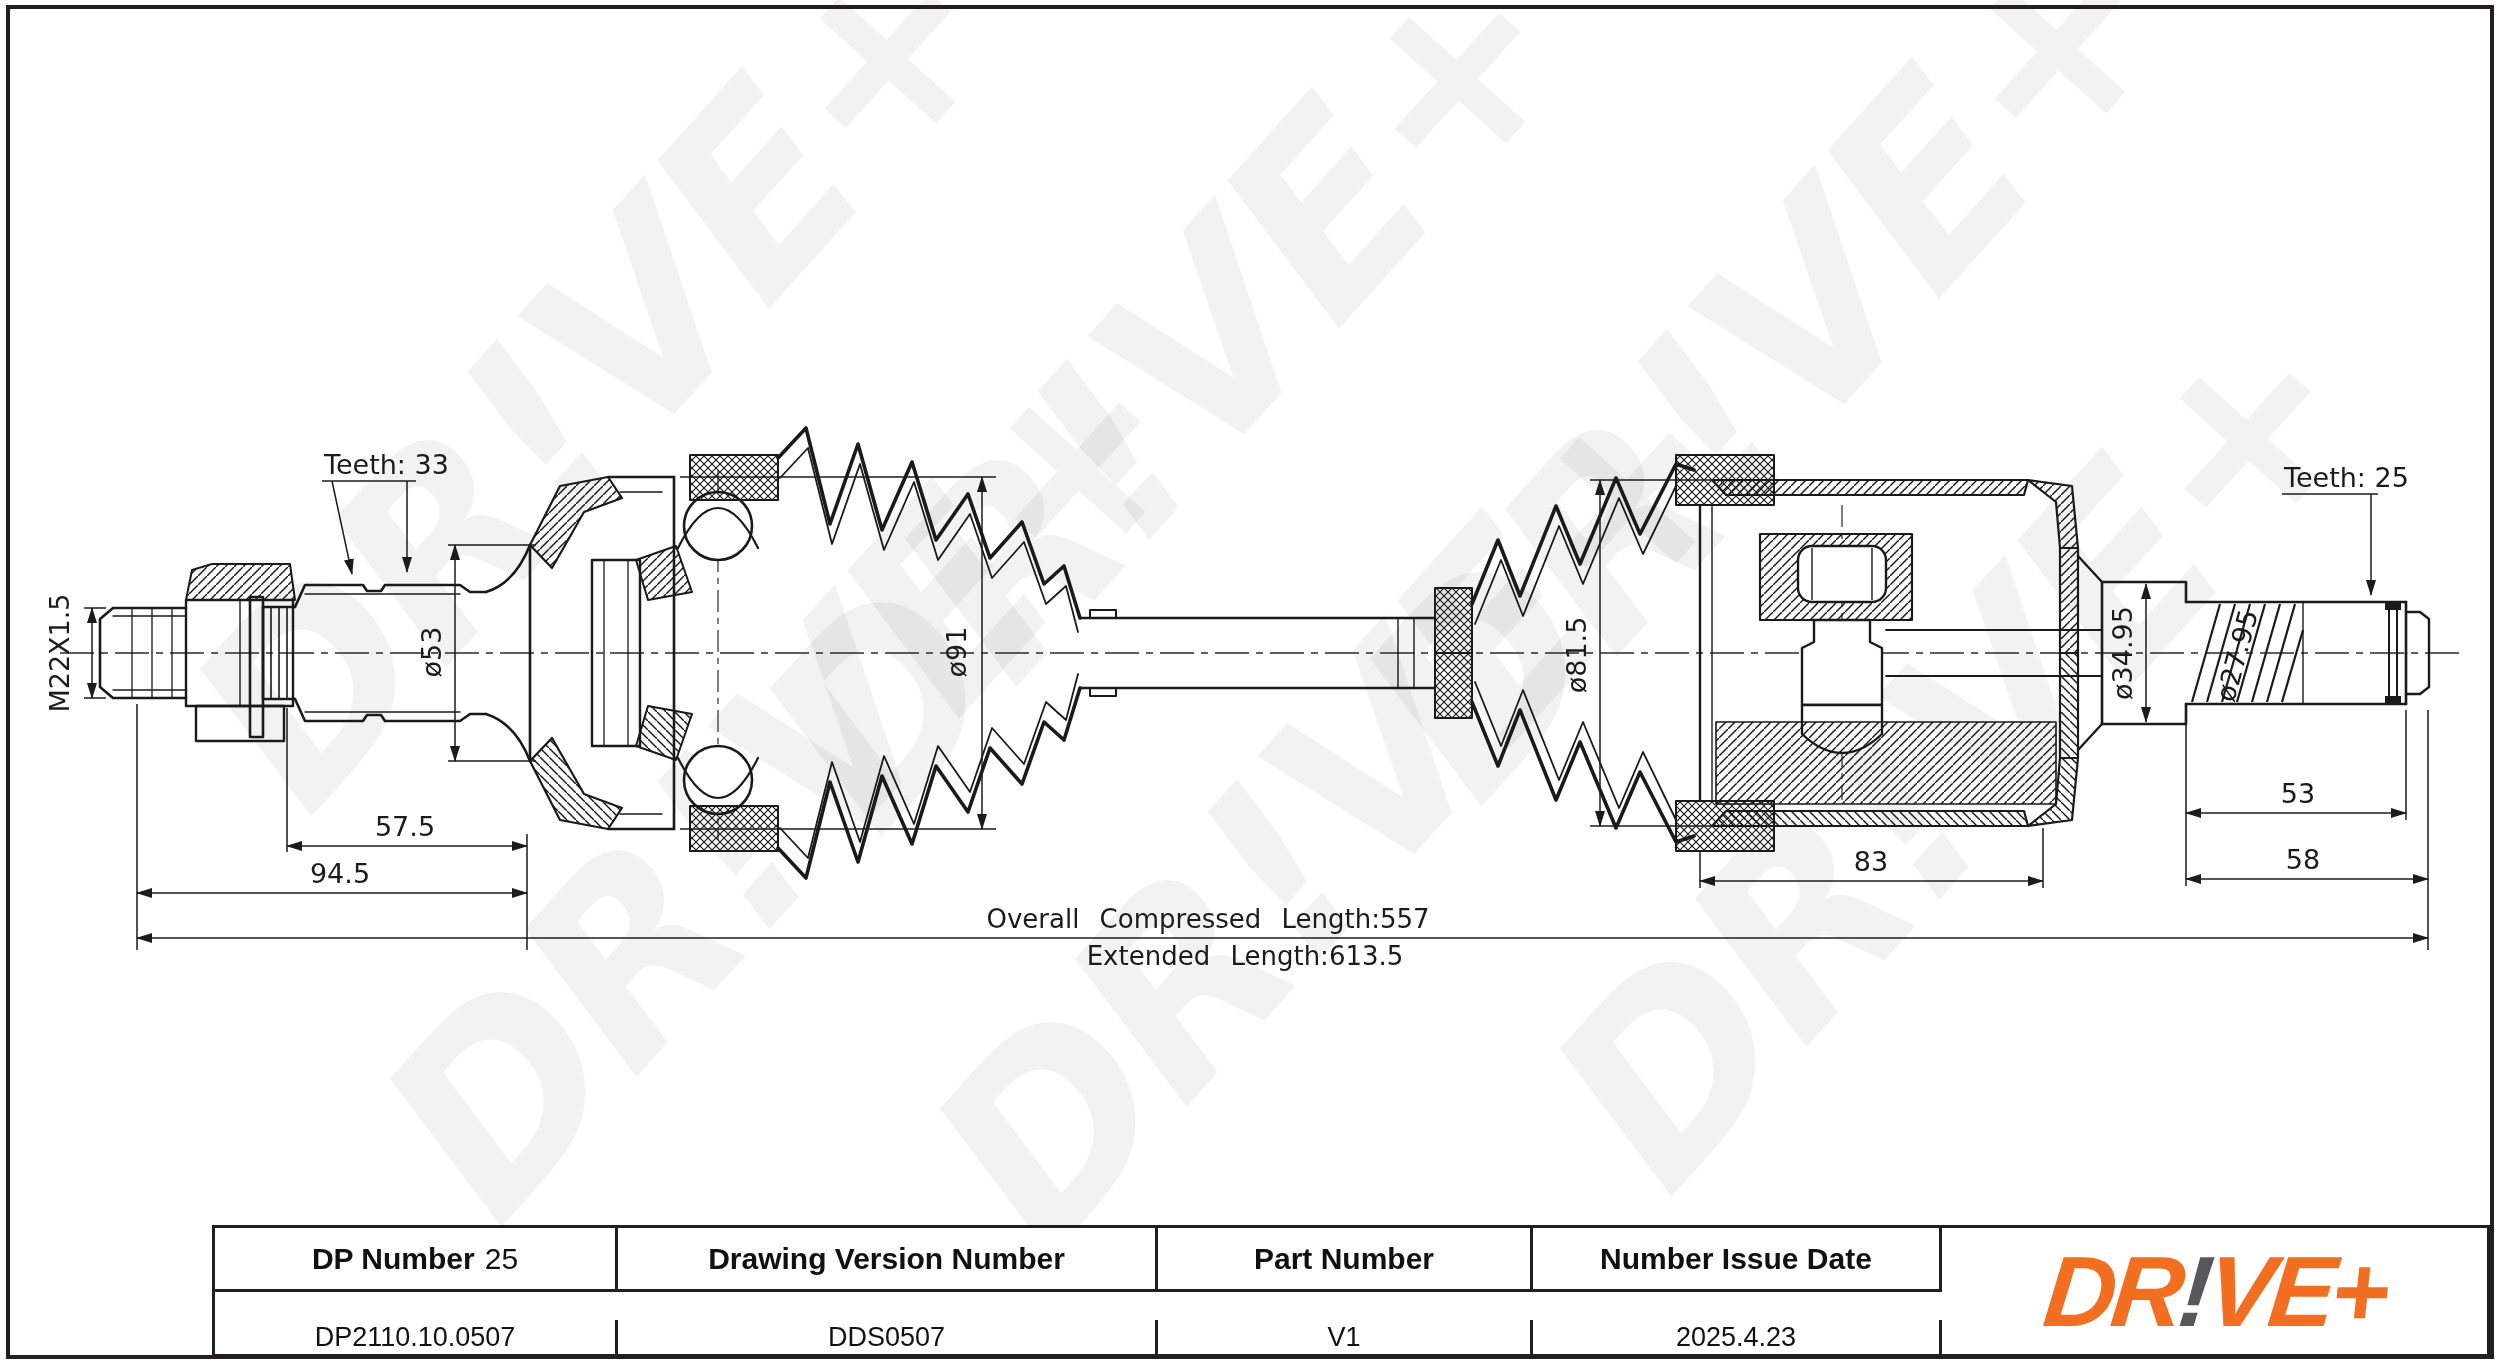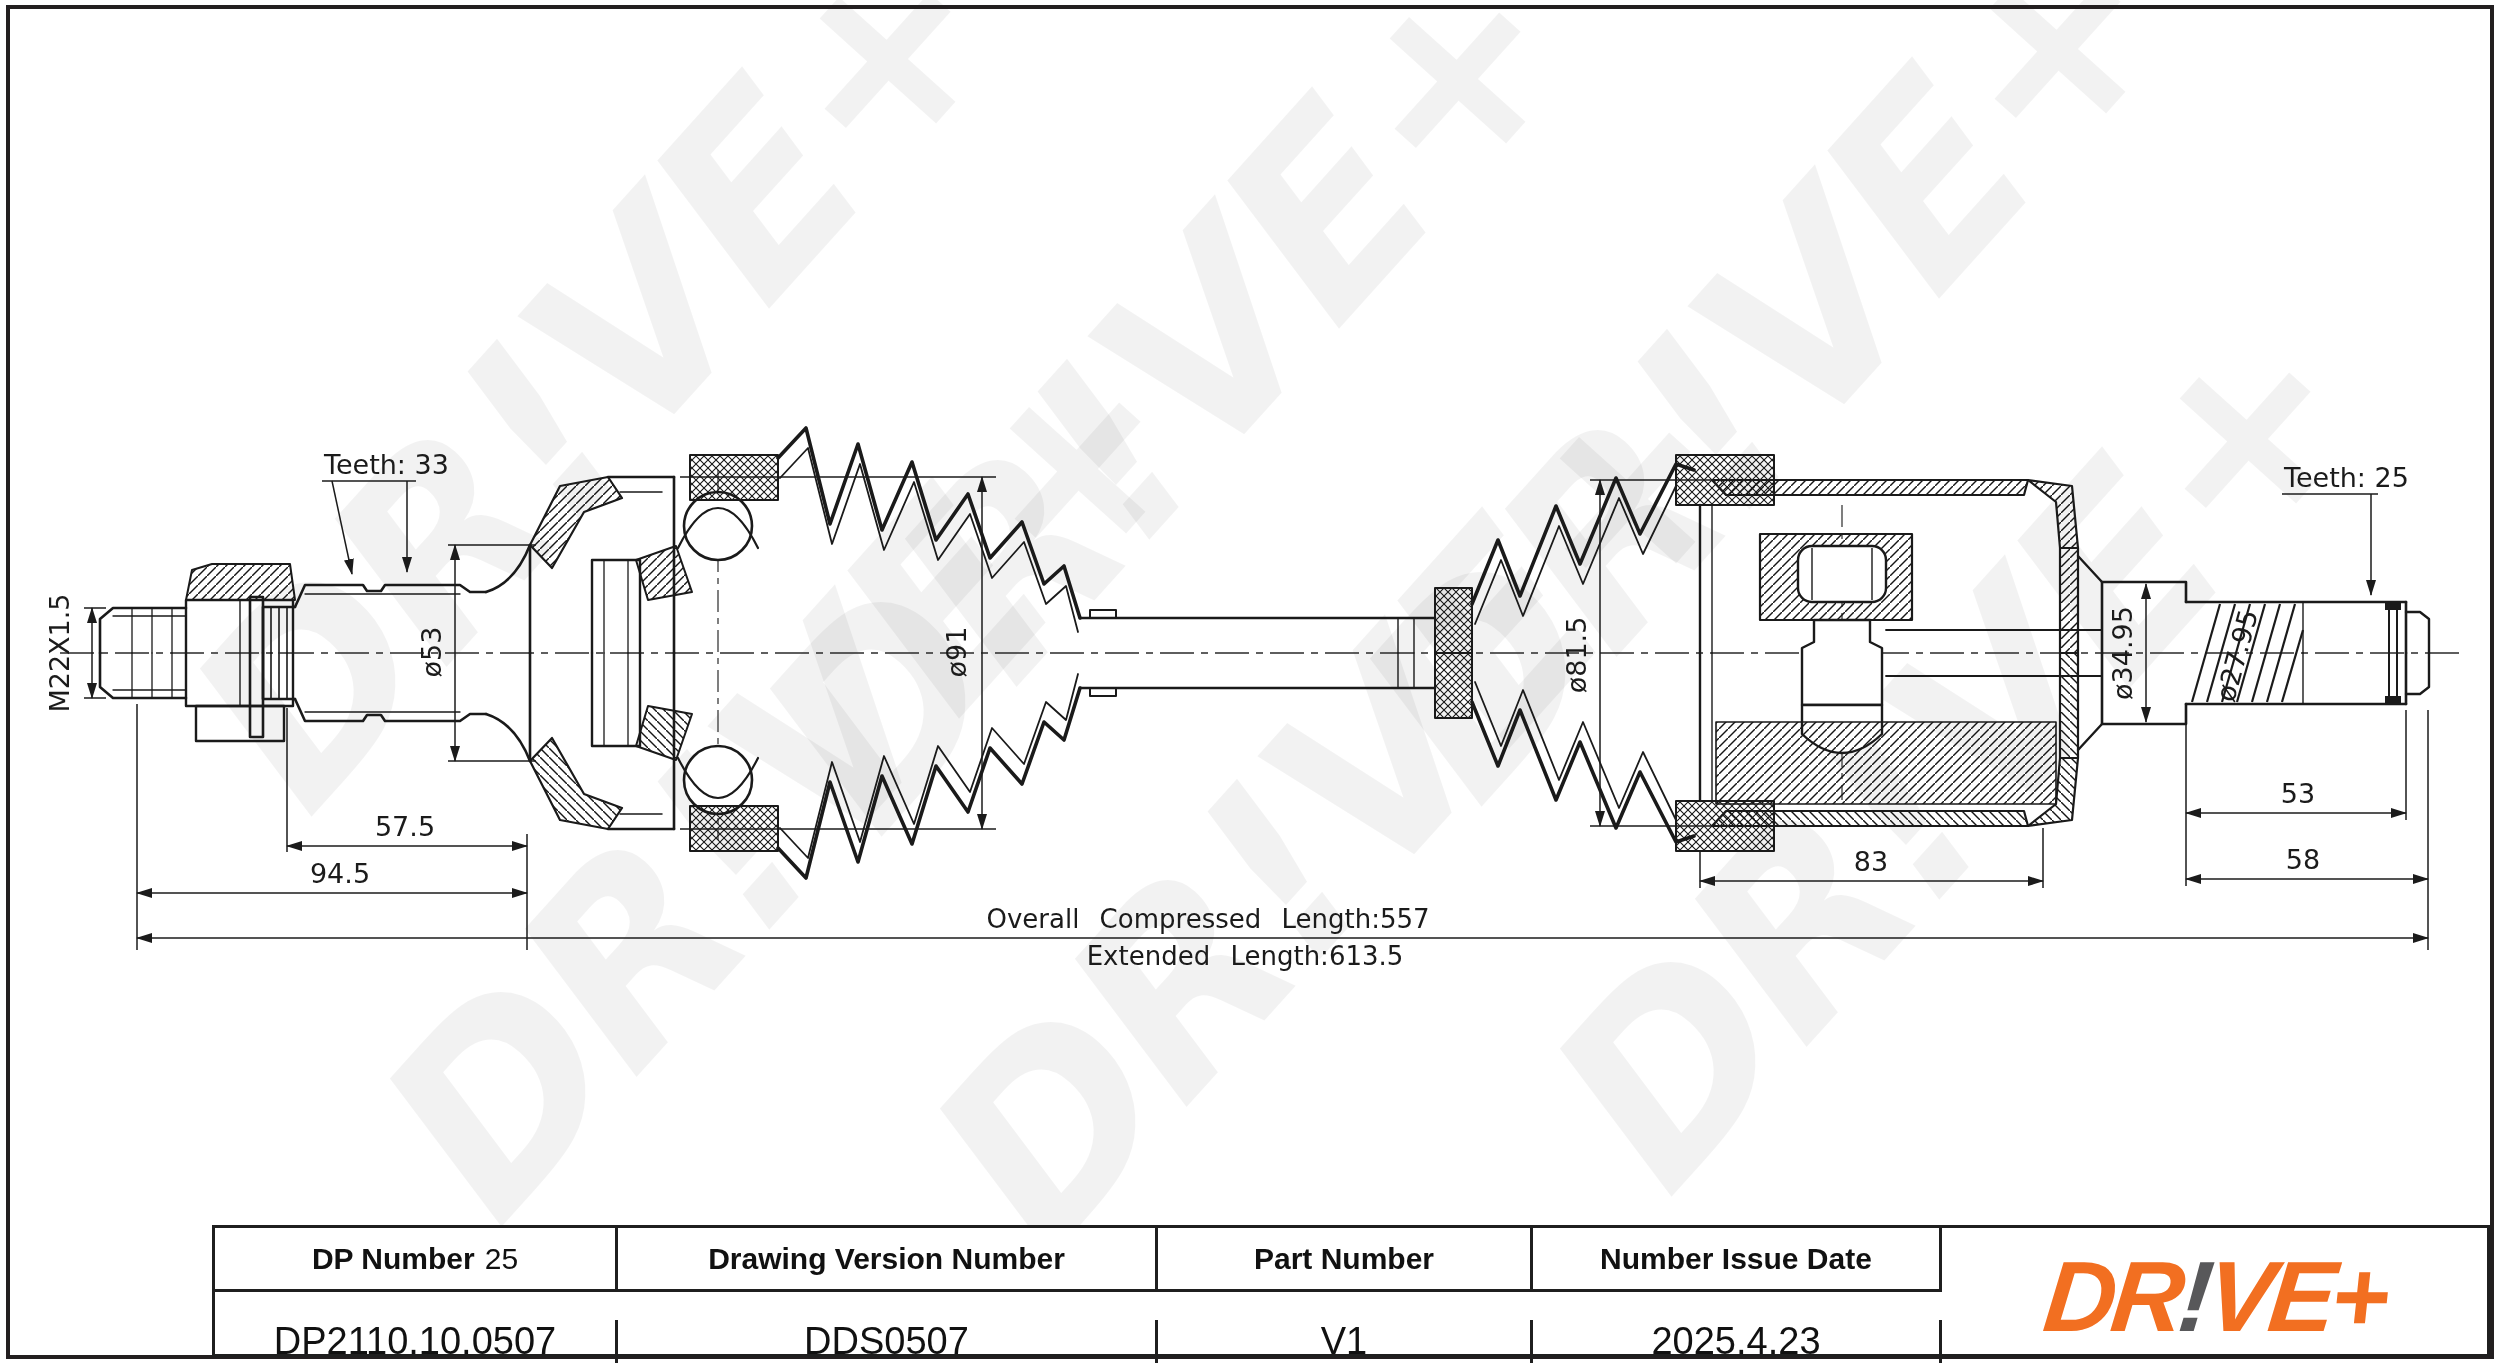--- a/index.html
+++ b/index.html
@@ -9,21 +9,21 @@
   .dimtxt{font-size:27px;fill:#1b1b1b;}
   .lentxt{font-size:26px;fill:#1b1b1b;word-spacing:12px;}
   .wm{font-size:250px;font-weight:bold;font-style:italic;fill:#000;fill-opacity:0.05;letter-spacing:-6px;}
   
   #titleblock{position:absolute;left:212px;top:1225px;width:2278px;height:132px;
       box-sizing:border-box;border:3px solid #1f1f1f;display:grid;
       grid-template-columns:403px 540px 375px 409px 1fr;grid-template-rows:64px 1fr;
       background:#fff;font-family:"Liberation Sans",sans-serif;color:#111;}
   .tb-cell{display:flex;align-items:center;justify-content:center;box-sizing:border-box;}
   .tb-h{font-weight:bold;font-size:30px;border-bottom:3px solid #1f1f1f;}
-  .tb-v{font-size:38px;margin-top:28px;}
+  .tb-v{font-size:27px;margin-top:28px;}
   .tb-r{border-right:3px solid #1f1f1f;}
   .tb-h .hval{font-weight:normal;margin-left:10px;}
   #logo-cell{grid-column:5;grid-row:1 / 3;display:flex;align-items:center;justify-content:center;}
   #logo{font-size:100px;font-weight:800;font-style:italic;letter-spacing:-5px;
         transform:skewX(-6deg);white-space:nowrap;line-height:1;}
 </style>
 </head>
 <body>
 
 <div id="page">

